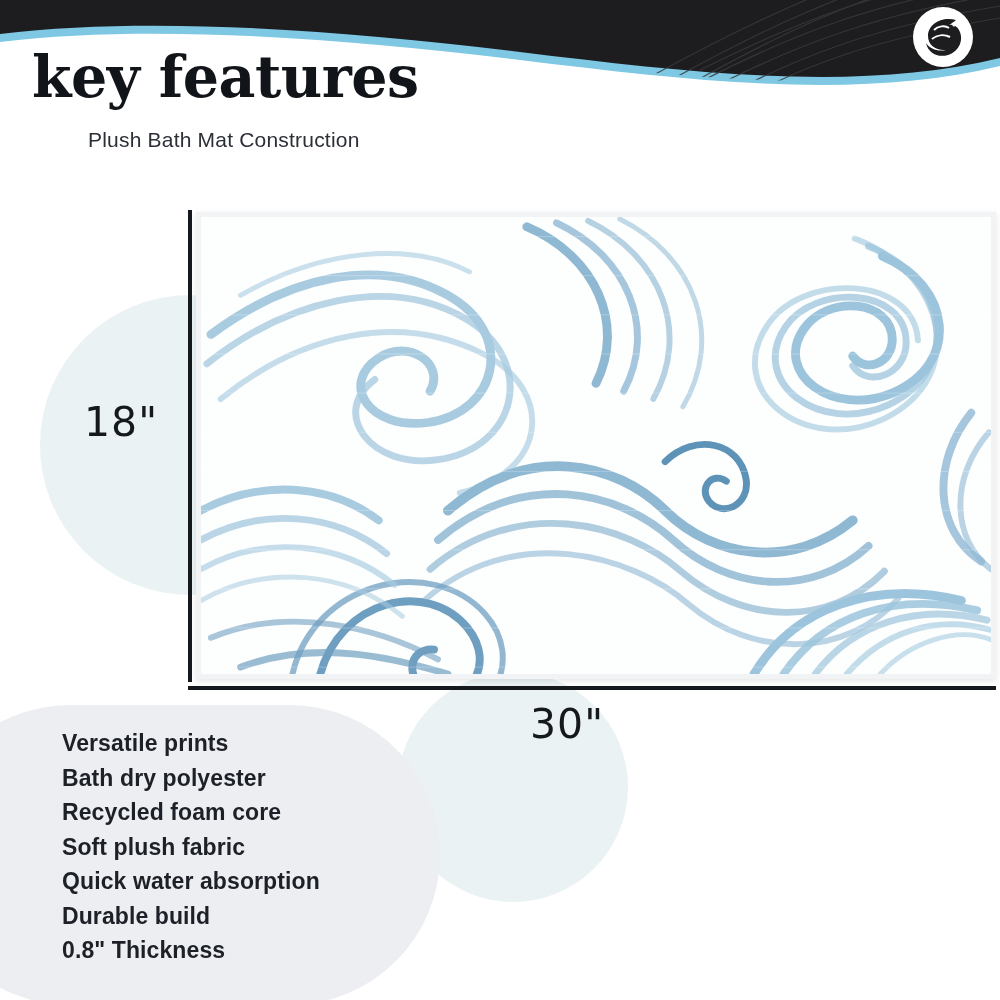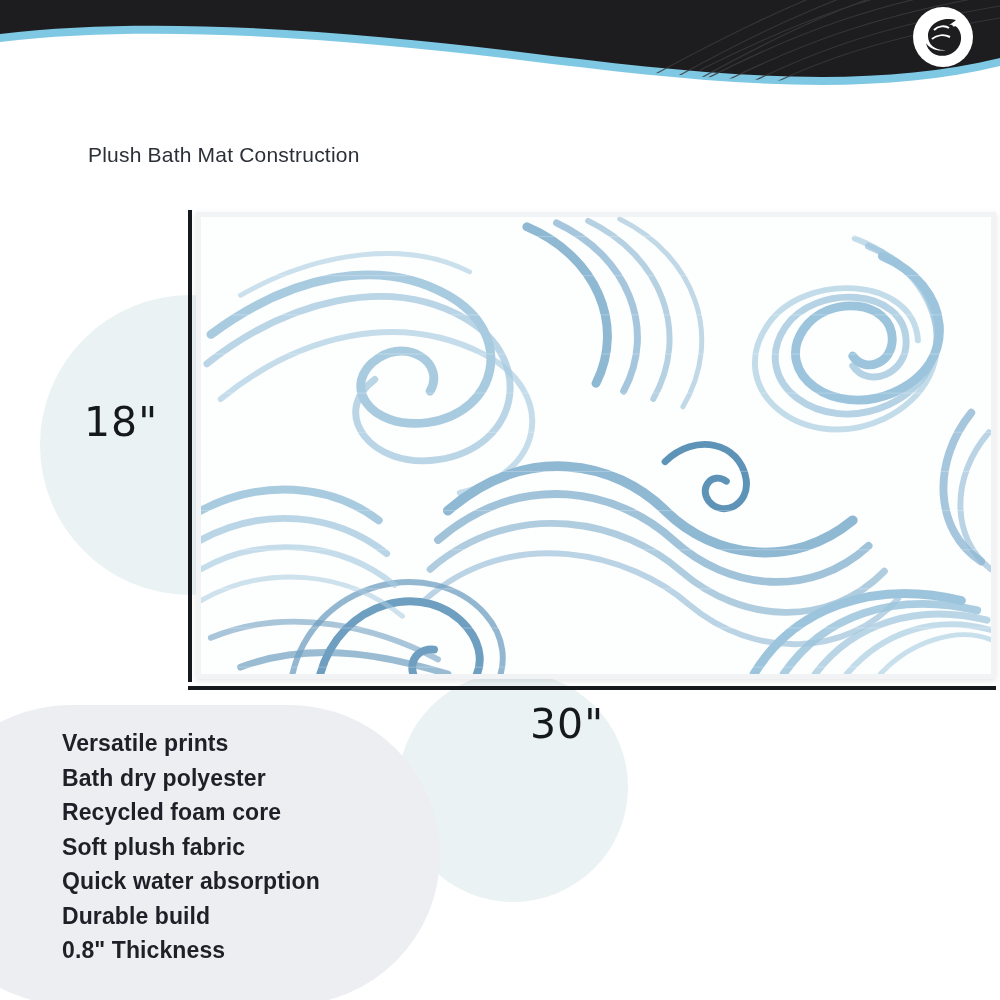--- a/index.html
+++ b/index.html
@@ -78,21 +78,21 @@
     font-family: "DejaVu Serif", serif;
     font-weight: bold;
     font-size: 57px;
     letter-spacing: -0.5px;
     color: #111418;
     line-height: 1;
   }
   .subtitle {
     position: absolute;
     left: 88px;
-    top: 143px;
+    top: 128px;
     font-size: 21px;
     color: #2b2f36;
     letter-spacing: 0.2px;
   }
 
   
   .product {
     position: absolute;
     left: 196px;
     top: 212px;
@@ -199,20 +199,21 @@
   <div class="logo">
     <svg width="78" height="62" viewBox="0 0 78 62">
       <circle cx="39" cy="31" r="30" fill="#ffffff"></circle>
       <path d="M52 14 C38 10 24 18 24 30 C24 39 32 45 42 44 C34 46 26 43 22 37 C24 47 34 52 44 49 C56 45 60 33 55 24 C53 20 49 18 45 19 C50 16 52 14 52 14 Z" fill="#1d1d1f"></path>
       <path d="M30 24 C34 20 41 19 45 22" stroke="#ffffff" stroke-width="2" fill="none"></path>
       <path d="M28 33 C33 29 40 28 46 31" stroke="#ffffff" stroke-width="2" fill="none"></path>
       <circle cx="50" cy="19" r="1.6" fill="#ffffff"></circle>
     </svg>
   </div>
 
+  <div class="title">key features</div>
   <div class="subtitle">Plush Bath Mat Construction</div>
 
   <div class="product">
     <svg viewBox="0 0 800 467" preserveAspectRatio="none" aria-hidden="true">
       <rect x="0" y="0" width="800" height="467" fill="#fdfefe"></rect>
       <g fill="none" stroke-linecap="round">
 
         <g stroke="#9cc4dc">
           <path d="M690,40 C760,70 770,150 700,180 C640,205 580,160 610,115 C635,78 700,85 700,125 C700,150 672,160 660,142" stroke-width="9"></path>
           <path d="M676,30 C756,62 772,156 696,192 C626,224 554,168 592,112 C622,68 712,72 714,126 C716,160 676,176 660,152" stroke-width="7" opacity="0.75"></path>

